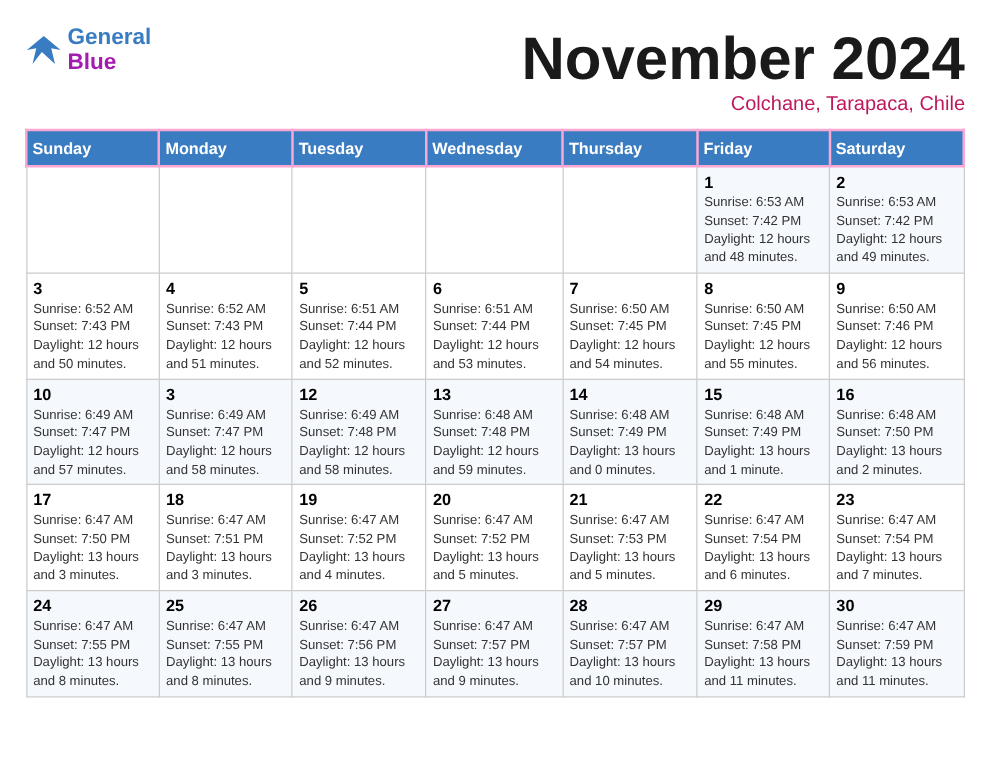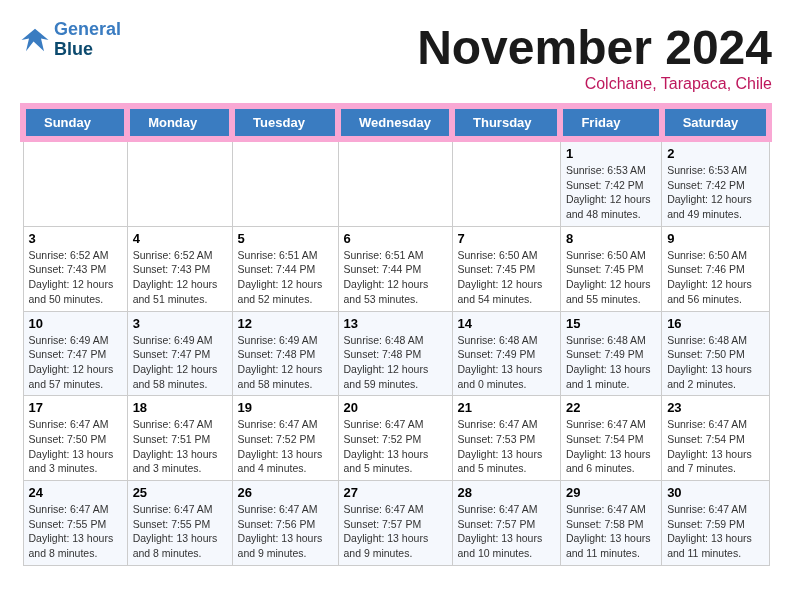--- a/index.html
+++ b/index.html
@@ -48,25 +48,25 @@
       color: #be185d;
     }
     table {
       width: 100%;
       border-collapse: collapse;
       font-size: 11px;
     }
     thead tr th {
       background: #3a7cc1;
       color: #fff;
-      padding: 6px 18px;
+      padding: 6px 4px;
       text-align: left;
       font-size: 13px;
       font-weight: bold;
-      border: 6px solid #f9a8d4;
+      border: 2px solid #f9a8d4;
     }
     tbody tr td {
       vertical-align: top;
       padding: 4px 5px;
       border: 1px solid #ccc;
       min-height: 80px;
       width: 113px;
       background: #fff;
     }
     tbody tr:nth-child(odd) td {
@@ -93,21 +93,21 @@
 </head>
 <body>
 
 <div class="header">
   <div class="logo">
     <svg class="logo-bird" viewBox="0 0 40 40">
       <polygon points="20,5 38,20 28,18 32,35 18,22 8,35 12,18 2,20" fill="#3a7cc1"></polygon>
     </svg>
     <div class="logo-text">
       <div><span>General</span></div>
-      <div><span style="color:#0c4a6e">Blue</span></div>
+      <div><span style="color:#a21caf">Blue</span></div>
     </div>
   </div>
   <div class="title-block">
     <div class="month-title">November 2024</div>
     <div class="location">Colchane, Tarapaca, Chile</div>
   </div>
 </div>
 
 <table>
   <thead>

